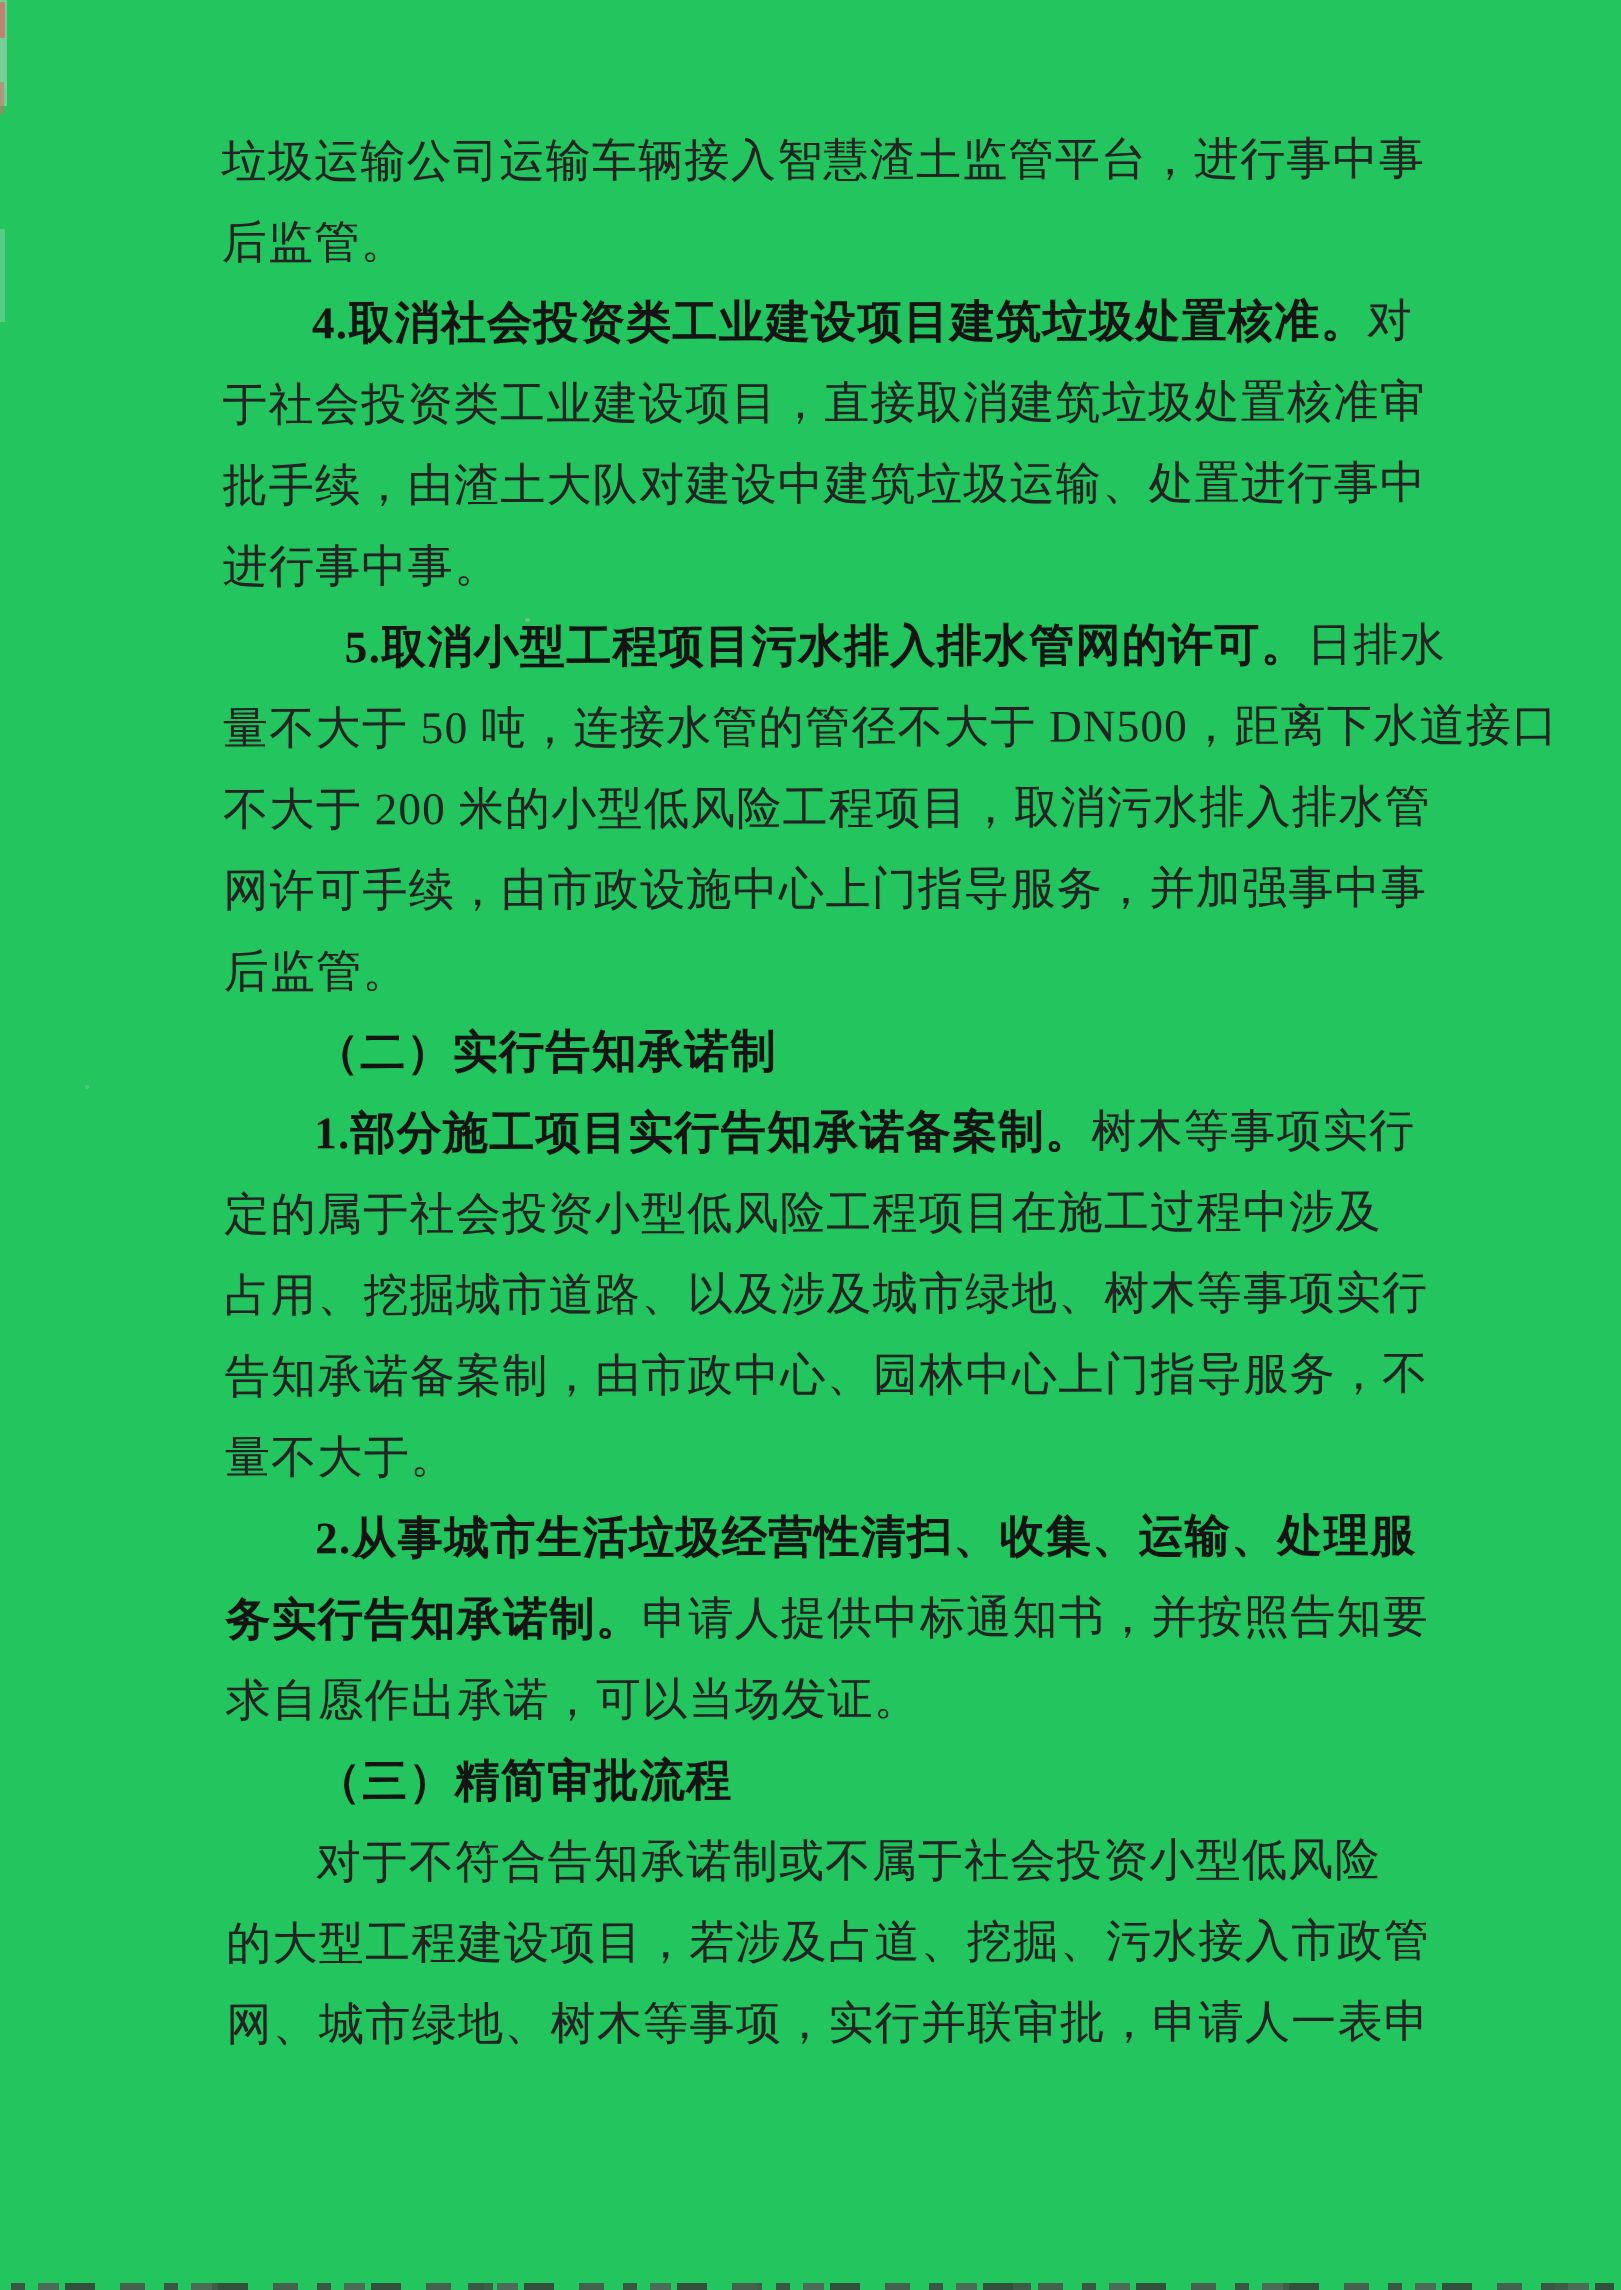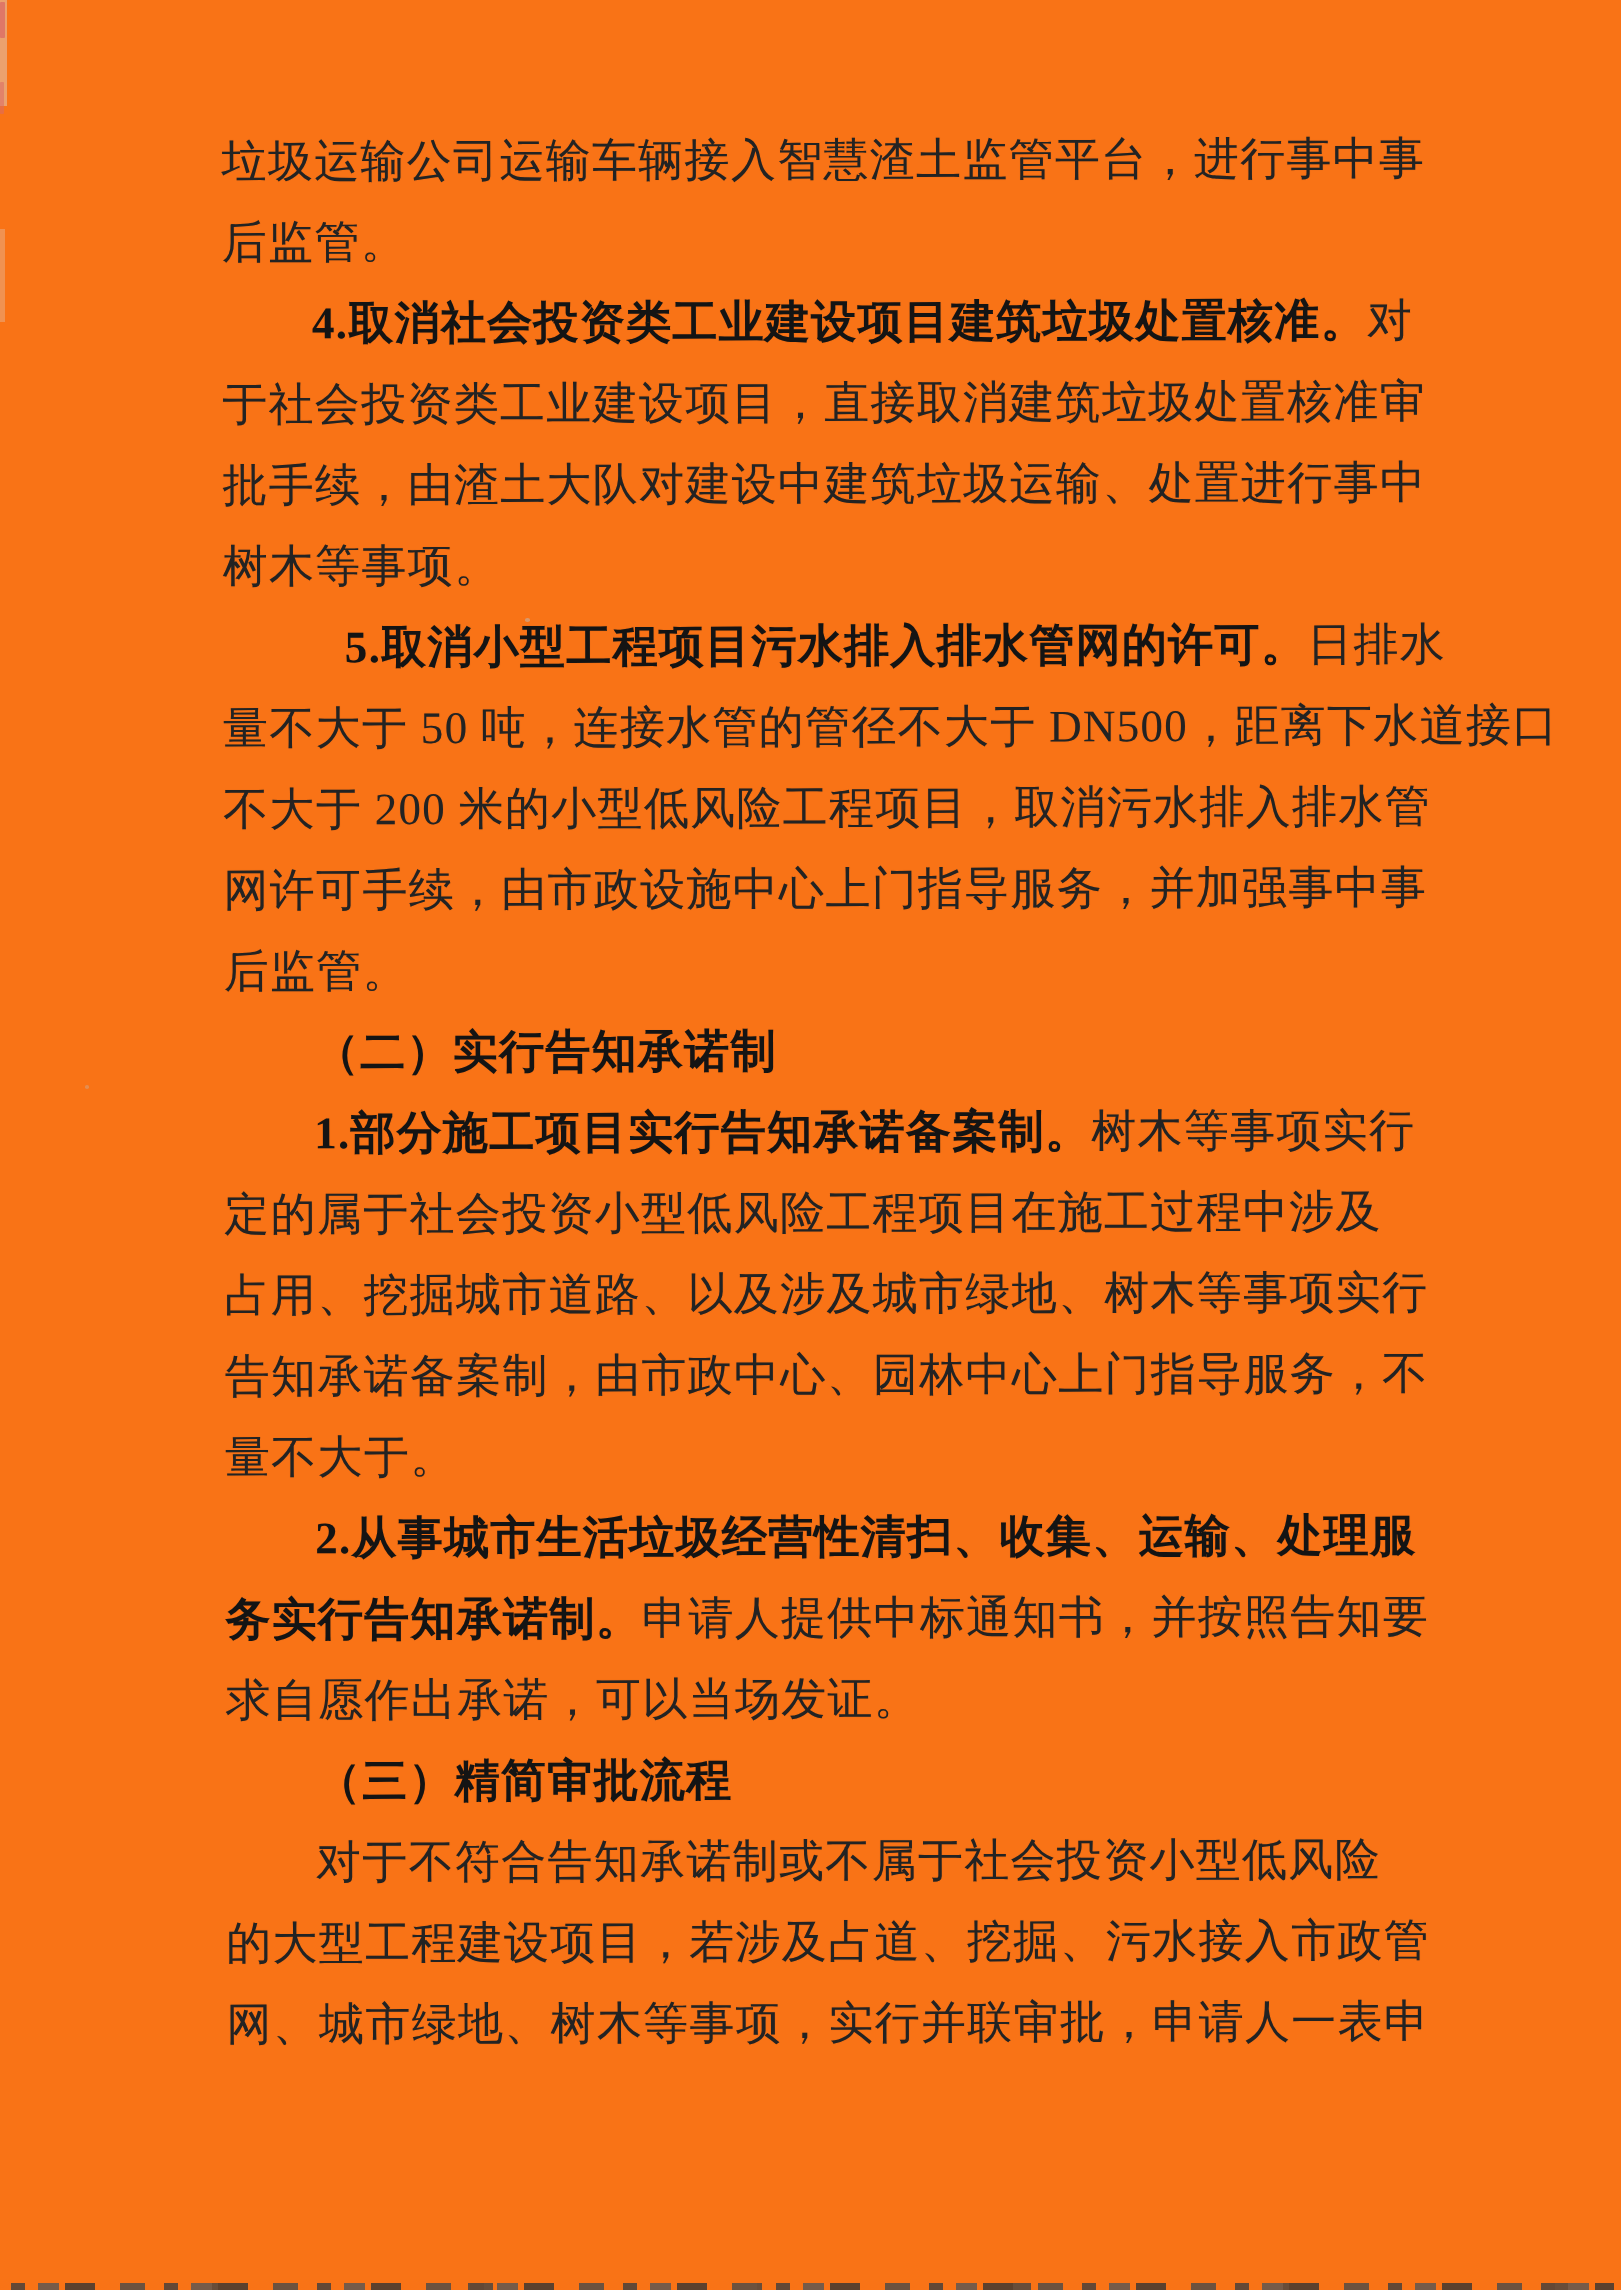--- a/index.html
+++ b/index.html
@@ -1,19 +1,19 @@
 <!DOCTYPE html>
 <html style="font-size:14.3px"><head>
 <meta charset="utf-8">
 <style>
   html,body{margin:0;padding:0;background:#ffffff;}
   .page{
     position:relative;
     width:1621px;height:2291px;
-    background:#f97316;
+    background:#22c55e;
     overflow:hidden;
     font-family:"Liberation Serif","DejaVu Serif",serif;
   }
   
   .textblock{
     position:absolute;
     left:224px;top:120px;width:1191px;
     transform:rotate(-0.15deg);
   }
   .ln{
@@ -63,21 +63,21 @@
   <div class="red-mark mark-b"></div>
   <div class="speck speck-a"></div>
   <div class="speck speck-b"></div>
 
   <main class="textblock">
     <div class="ln"><b></b><span>垃圾运输公司运输车辆接入智慧渣土监管平台，进行事中事</span></div>
     <div class="ln"><b></b><span>后监管。</span></div>
     <div class="ln ind"><b>4.取消社会投资类工业建设项目建筑垃圾处置核准。</b><span>对</span></div>
     <div class="ln"><b></b><span>于社会投资类工业建设项目，直接取消建筑垃圾处置核准审</span></div>
     <div class="ln"><b></b><span>批手续，由渣土大队对建设中建筑垃圾运输、处置进行事中</span></div>
-    <div class="ln"><b></b><span>树木等事项。</span></div>
+    <div class="ln"><b></b><span>进行事中事。</span></div>
     <div class="ln ind2"><b>5.取消小型工程项目污水排入排水管网的许可。</b><span>日排水</span></div>
     <div class="ln"><b></b><span>量不大于 50 吨，连接水管的管径不大于 DN500，距离下水道接口</span></div>
     <div class="ln"><b></b><span>不大于 200 米的小型低风险工程项目，取消污水排入排水管</span></div>
     <div class="ln"><b></b><span>网许可手续，由市政设施中心上门指导服务，并加强事中事</span></div>
     <div class="ln"><b></b><span>后监管。</span></div>
     <div class="ln ind"><b>（二）实行告知承诺制</b><span></span></div>
     <div class="ln ind"><b>1.部分施工项目实行告知承诺备案制。</b><span>树木等事项实行</span></div>
     <div class="ln"><b></b><span>定的属于社会投资小型低风险工程项目在施工过程中涉及</span></div>
     <div class="ln"><b></b><span>占用、挖掘城市道路、以及涉及城市绿地、树木等事项实行</span></div>
     <div class="ln"><b></b><span>告知承诺备案制，由市政中心、园林中心上门指导服务，不</span></div>

